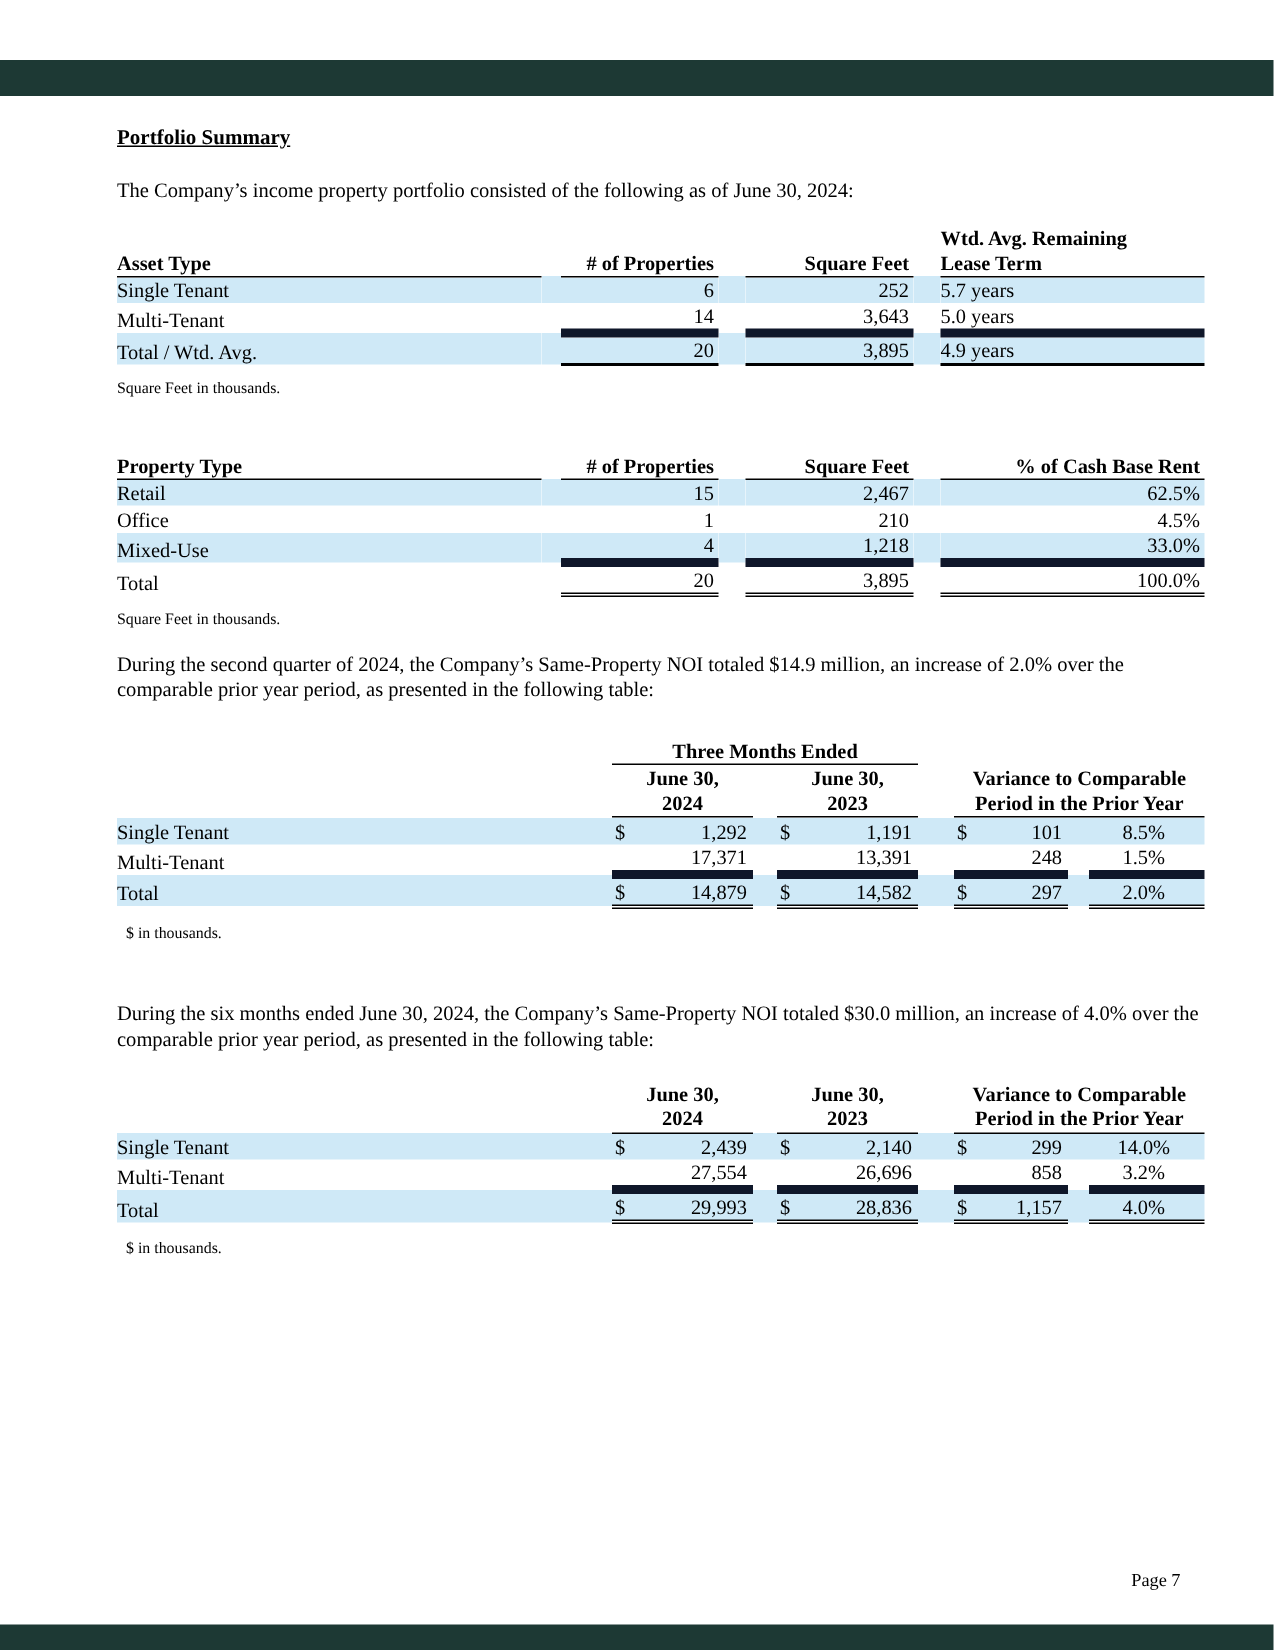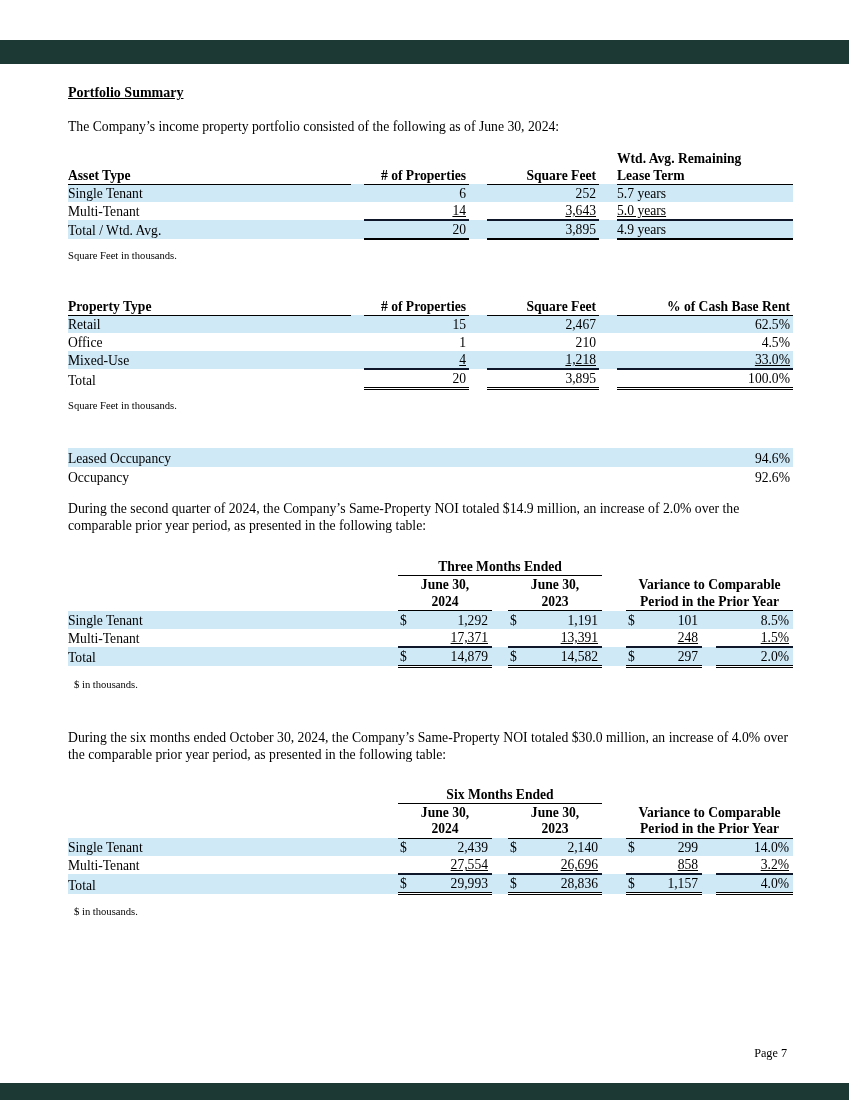--- a/index.html
+++ b/index.html
@@ -17,21 +17,21 @@
     color: #000;
   }
   .band {
     position: absolute; left: 0; width: 849px;
     background: var(--bar-color);
   }
   .band.top { top: 40px; height: 24px; }
   .band.bottom { top: 1083px; height: 17px; }
 
   .content {
-    position: absolute; left: 68px; top: 0; width: 725px;
+    position: absolute; left: 78px; top: 0; width: 725px;
   }
   .section-heading {
     font-size: 14px; font-weight: bold; text-decoration: underline;
     line-height: 17px;
   }
   .h-portfolio { margin-top: 84px; }
   .h-noi { margin-top: 38px; }
   .para { font-size: 13.7px; line-height: 16.8px; }
   .p-intro { margin-top: 18px; }
   .p-q2 { margin-top: 15px; }
@@ -41,41 +41,41 @@
   td {
     font-size: 13.6px; line-height: 17px; height: 18px;
     padding: 0; vertical-align: bottom;
     overflow: hidden; white-space: nowrap;
   }
   tr.stripe td { background: var(--stripe-color); }
   td.hd { font-weight: bold; }
   .rt { text-align: right; padding-right: 3px; }
   .ctr { text-align: left; }
   .hb { border-bottom: 1.5px solid #000; }     
-  .ub { border-bottom: 2px solid #0f172a; text-decoration: underline; }       
+  .ub { border-bottom: 6px solid #0f172a; }       
   .tb-solid { border-bottom: 2.5px solid #000; } 
   .tb-dbl { border-bottom: 3px double #000; }    
 
   .t-asset { margin-top: 14px; }
   .t-asset td.hd2 div { line-height: 17px; }
   .t-property { margin-top: 35px; }
   .t-occupancy { margin-top: 36px; }
   .t-occupancy td { height: 19px; }
   .t-noi-q2 { margin-top: 20px; }
   .t-noi-ytd { margin-top: 19px; }
 
   .noi-group-hd { font-weight: bold; text-align: center; }
   .noi-year-hd { font-weight: bold; text-align: center; }
   .noi-year-hd div, .noi-var-hd div { line-height: 16.5px; }
   .noi-var-hd { font-weight: bold; text-align: center; }
   td.grp-row { height: 21px; }
   td.yr-row { height: 35px; }
   td.sign { text-align: left; padding-left: 2px; }
   td.num { text-align: right; padding-right: 4px; }
-  td.pct { text-align: right; padding-right: 4px; }
+  td.pct { text-align: center; padding-right: 4px; }
 
   .footnote { font-size: 10.6px; line-height: 13px; margin-top: 9px; }
   .footnote.indent { padding-left: 6px; }
   .fn-gap { margin-top: 10px; }
 
   .page-number {
     position: absolute; top: 1046px; right: 62px;
     font-size: 12.2px;
   }
 </style>
@@ -197,36 +197,20 @@
       <td class="rt tb-dbl">20</td>
       <td></td>
       <td class="rt tb-dbl">3,895</td>
       <td></td>
       <td class="rt tb-dbl">100.0%</td>
     </tr>
   </tbody>
     </table>
   <div class="footnote">Square Feet in thousands.</div>
 
-  <table class="t-occupancy">
-    <colgroup>
-        <col style="width:640px">
-        <col style="width:85px">
-      </colgroup>
-    <tbody>
-        <tr class="stripe">
-      <td>Leased Occupancy</td>
-      <td class="rt">94.6%</td>
-    </tr>
-    <tr>
-      <td>Occupancy</td>
-      <td class="rt">92.6%</td>
-    </tr>
-  </tbody>
-    </table>
 
 
   <p class="para p-q2">During the second quarter of 2024, the Company’s Same-Property NOI totaled $14.9 million, an increase of 2.0% over the comparable prior year period, as presented in the following table:</p>
 
   <table class="t-noi-q2">
     <colgroup>
       <col style="width:330px">
         <col style="width:18px">
         <col style="width:76px">
         <col style="width:16px">
@@ -298,43 +282,37 @@
       <td></td>
       <td class="sign tb-dbl">$</td>
       <td class="num tb-dbl">297</td>
       <td></td>
       <td class="pct tb-dbl">2.0%</td>
     </tr>
   </tbody>
     </table>
   <div class="footnote indent fn-gap">$ in thousands.</div>
 
-  <p class="para p-ytd">During the six months ended October 30, 2024, the Company’s Same-Property NOI totaled $30.0 million, an increase of 4.0% over the comparable prior year period, as presented in the following table:</p>
+  <p class="para p-ytd">During the six months ended June 30, 2024, the Company’s Same-Property NOI totaled $30.0 million, an increase of 4.0% over the comparable prior year period, as presented in the following table:</p>
 
   <table class="t-noi-ytd">
     <colgroup>
       <col style="width:330px">
         <col style="width:18px">
         <col style="width:76px">
         <col style="width:16px">
         <col style="width:18px">
         <col style="width:76px">
         <col style="width:24px">
         <col style="width:18px">
         <col style="width:58px">
         <col style="width:14px">
         <col style="width:77px">
     </colgroup>
     <tbody>
-        <tr>
-      <td class="grp-row"></td>
-      <td class="grp-row noi-group-hd hb" colspan="5">Six Months Ended</td>
-      <td class="grp-row"></td>
-      <td class="grp-row" colspan="4"></td>
-    </tr>
     <tr>
       <td class="yr-row"></td>
       <td class="yr-row noi-year-hd hb" colspan="2">
         <div>June 30,</div>
         <div>2024</div>
       </td>
       <td class="yr-row"></td>
       <td class="yr-row noi-year-hd hb" colspan="2">
         <div>June 30,</div>
         <div>2023</div>

